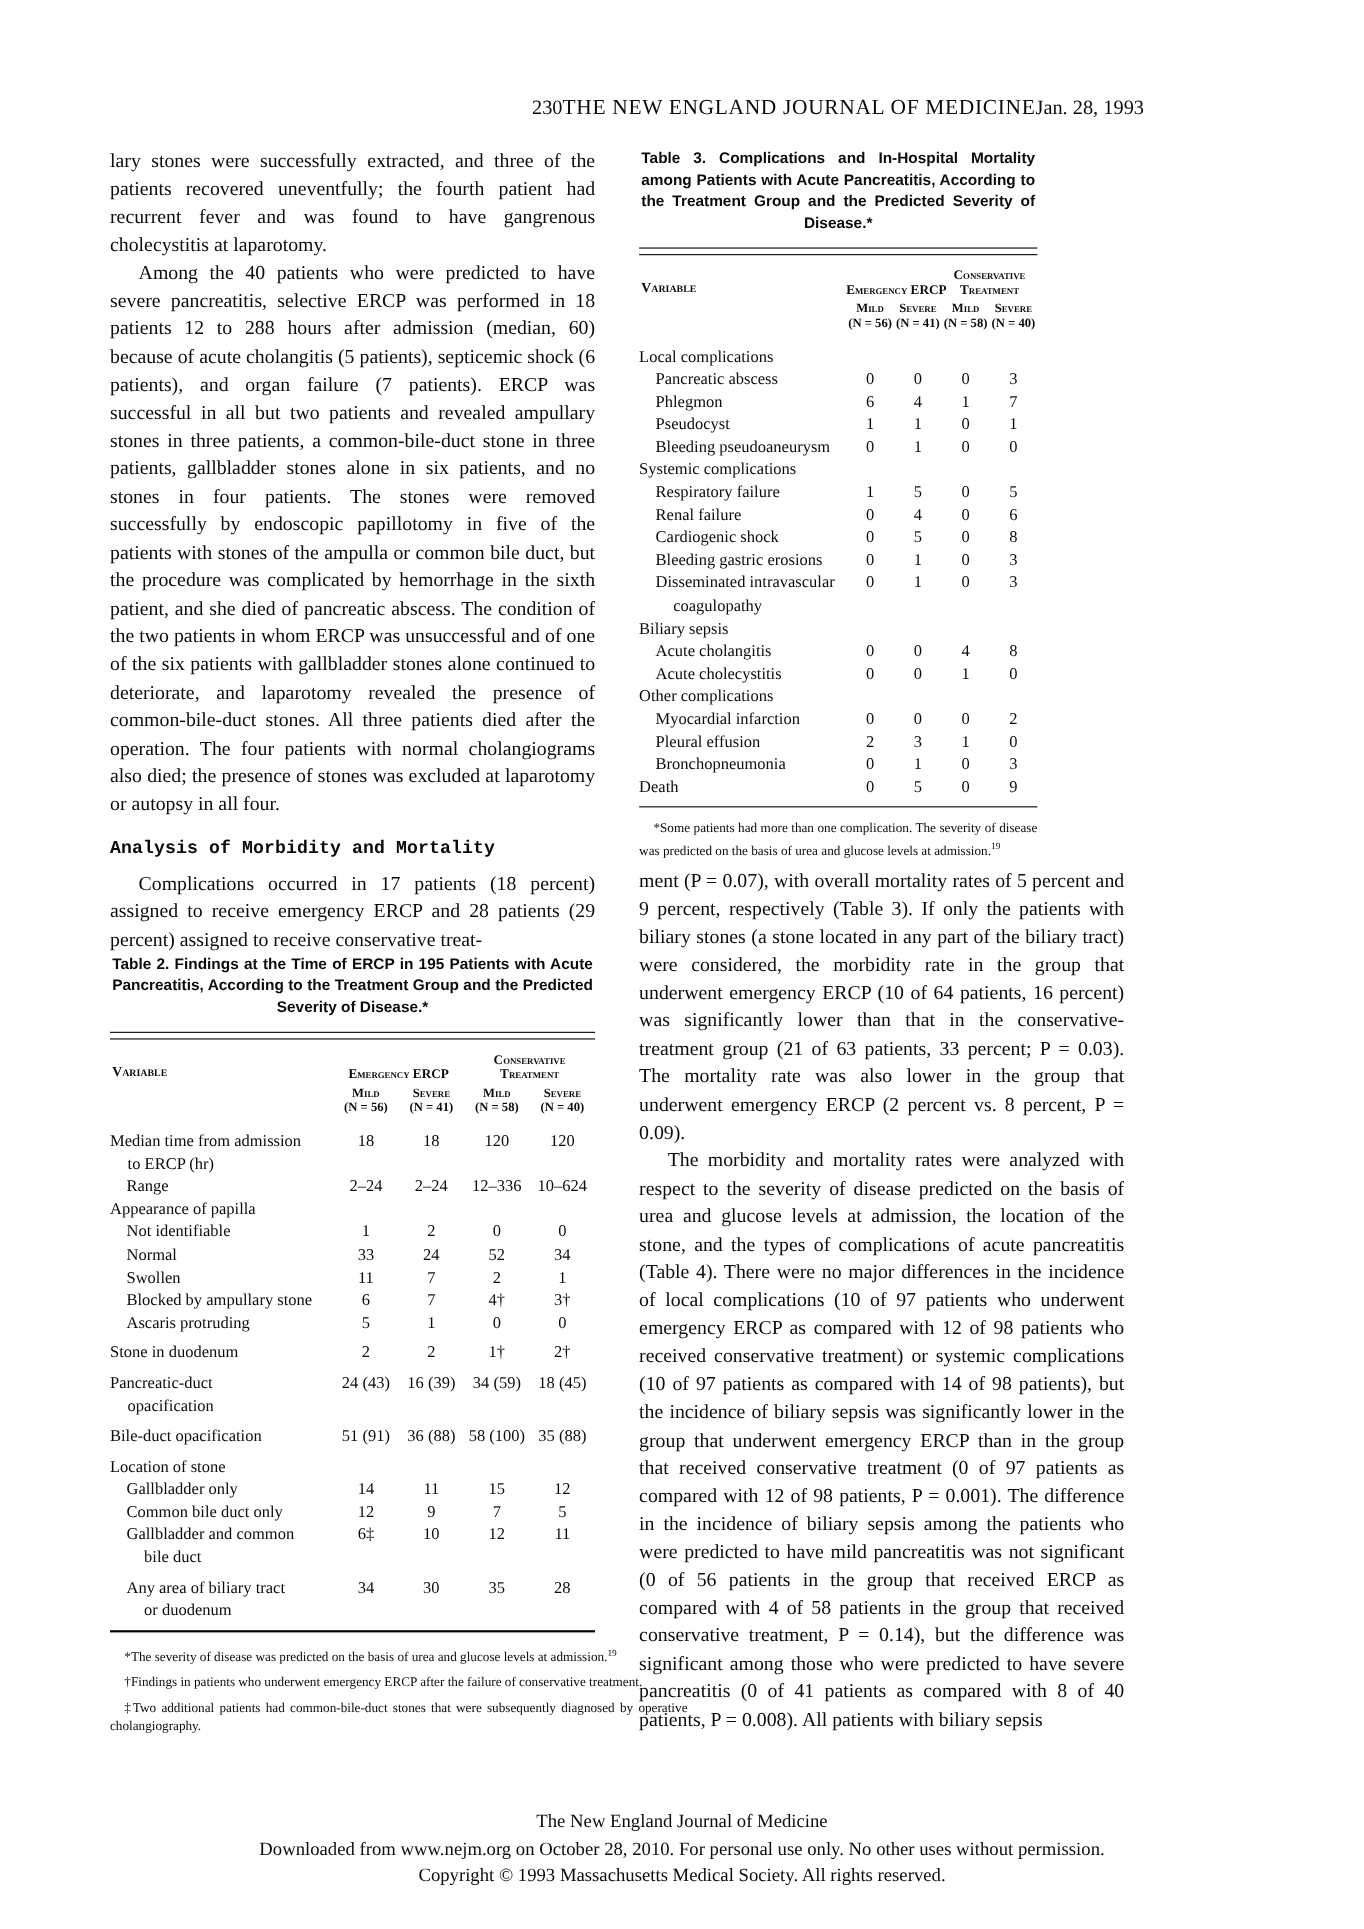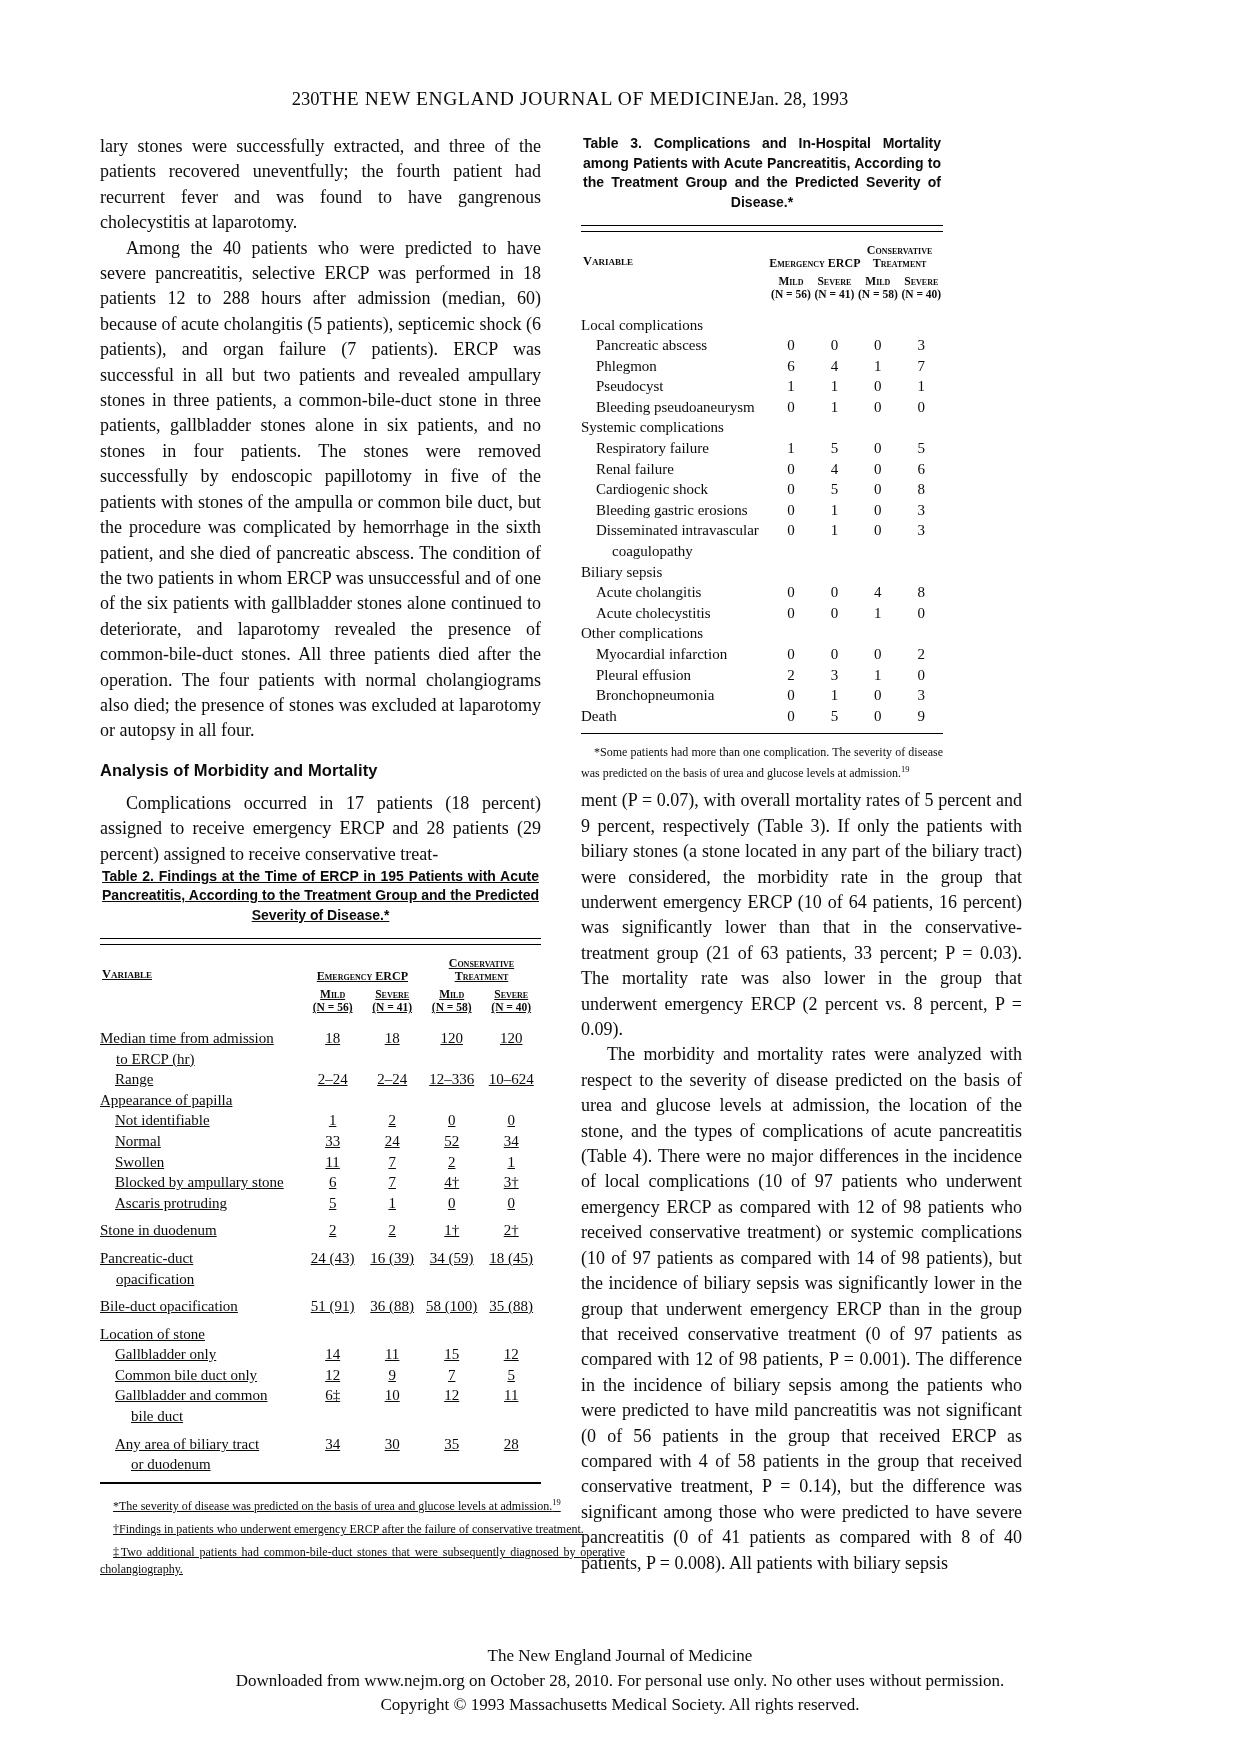--- a/index.html
+++ b/index.html
@@ -2,34 +2,34 @@
 <html><head>
 <meta charset="utf-8">
 <style>
   html,body{margin:0;padding:0;}
   body{
     width:1240px;height:1754px;position:relative;background:#ffffff;
     font-family:"Liberation Serif",serif;color:#0b0b0b;overflow:hidden;
   }
   .running-head{
     position:absolute;top:88px;left:100px;width:940px;
-    display:flex;justify-content:center;align-items:baseline;
+    display:flex;justify-content:flex-end;align-items:baseline;
     font-size:18.5px;
   }
   .running-head .jt{font-size:19.5px;letter-spacing:.6px;}
   .cols{position:absolute;top:134px;left:100px;width:940px;display:flex;gap:40px;}
   .col{width:441px;}
   p.body{font-size:18px;line-height:25.4px;text-align:justify;text-indent:26px;margin:0;}
   p.body.noindent{text-indent:0;}
   h3.sec{
-    font-family:Liberation Sans, sans-serif;font-size:16.5px;font-weight:bold;
+    font-family:Liberation Mono, monospace;font-size:16.5px;font-weight:bold;
     margin:17px 0 11px 0;letter-spacing:.1px;
   }
   figure.tblock{margin:0;}
-  .t2{margin-top:24px;text-decoration:underline;}
+  .t2{margin-top:24px;}
   .t3{width:362px;margin-left:8px;margin-bottom:26px;}
   .ttitle{
     font-family:"Liberation Sans",sans-serif;font-weight:bold;
     font-size:14px;line-height:19.5px;text-align:justify;text-align-last:center;
     margin:0 2px 13px 2px;
   }
   .dbl{height:4.5px;border-top:1.5px solid #000;border-bottom:1.5px solid #000;}
   table.dt{width:100%;border-collapse:collapse;table-layout:fixed;margin-top:2px;}
   th{font-weight:bold;font-variant:small-caps;padding:0;}
   th.var{text-align:left;font-size:12.5px;vertical-align:bottom;padding:12px 0 2px 2px;}

